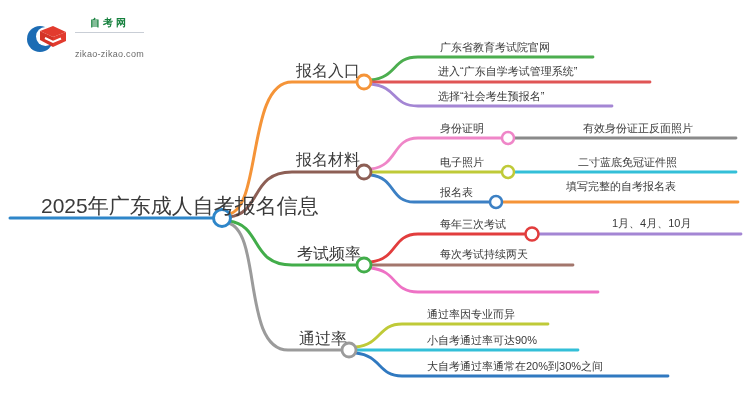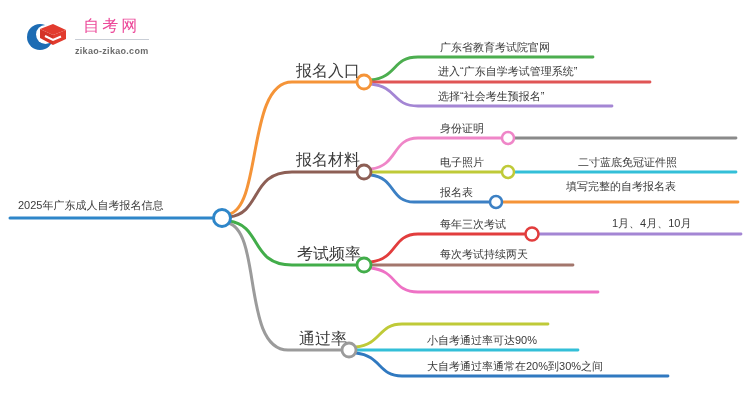--- a/index.html
+++ b/index.html
@@ -2,27 +2,27 @@
 <html><head>
 <meta charset="utf-8">
 <style>
   html,body{margin:0;padding:0;background:#ffffff;}
   .stage{
     position:relative;width:750px;height:410px;overflow:hidden;background:#fff;
     font-family:"Liberation Sans","DejaVu Sans",sans-serif;color:#3a3a3a;
   }
   .lines{position:absolute;left:0;top:0;width:750px;height:410px;}
   .node{position:absolute;white-space:nowrap;font-size:11px;line-height:18px;color:#3a3a3a;}
-  .node.root{font-size:11px;line-height:21px;}
+  .node.root{font-size:21px;line-height:21px;margin-left:23px;}
   .node.branch{font-size:16px;line-height:19px;}
   .logo{position:absolute;left:26px;top:16px;display:flex;align-items:center;gap:5px;}
   .logo-icon{width:44px;height:36px;display:block;}
   .logo-text{display:flex;flex-direction:column;align-items:center;}
-  .logo-title{font-size:16px;font-weight:normal;color:#ec4899;letter-spacing:3px;padding-bottom:2px;}
-  .logo-domain{font-size:9px;color:#6b6b6b;border-top:1px solid #c9ced6;padding-top:6px;letter-spacing:0.3px;font-weight:bold;}
+  .logo-title{font-size:10px;font-weight:bold;color:#15803d;letter-spacing:3px;padding-bottom:2px;}
+  .logo-domain{font-size:9px;color:#6b6b6b;border-top:1px solid #c9ced6;padding-top:16px;letter-spacing:0.3px;}
 </style>
 </head>
 <body>
 
 <div class="stage">
 
   <svg class="lines" viewBox="0 0 750 410">
     <g fill="none" stroke-linecap="round">
 
       <path d="M10 218 H213" stroke-width="3" stroke="#2e86c9"></path>
@@ -83,25 +83,27 @@
   <div class="node branch" style="left:296px;top:61px">报名入口</div>
   <div class="node branch" style="left:296px;top:150px">报名材料</div>
   <div class="node branch" style="left:297px;top:244px">考试频率</div>
   <div class="node branch" style="left:299px;top:329px">通过率</div>
 
   <div class="node" style="left:440px;top:38px">广东省教育考试院官网</div>
   <div class="node" style="left:438px;top:62px">进入“广东自学考试管理系统”</div>
   <div class="node" style="left:438px;top:87px">选择“社会考生预报名”</div>
 
   <div class="node" style="left:440px;top:119px">身份证明</div>
+  <div class="node" style="left:583px;top:119px">有效身份证正反面照片</div>
   <div class="node" style="left:440px;top:153px">电子照片</div>
   <div class="node" style="left:578px;top:153px">二寸蓝底免冠证件照</div>
   <div class="node" style="left:440px;top:183px">报名表</div>
   <div class="node" style="left:566px;top:177px">填写完整的自考报名表</div>
 
   <div class="node" style="left:440px;top:215px">每年三次考试</div>
   <div class="node" style="left:612px;top:214px">1月、4月、10月</div>
   <div class="node" style="left:440px;top:245px">每次考试持续两天</div>
 
+  <div class="node" style="left:427px;top:305px">通过率因专业而异</div>
   <div class="node" style="left:427px;top:331px">小自考通过率可达90%</div>
   <div class="node" style="left:427px;top:357px">大自考通过率通常在20%到30%之间</div>
 
 </div>
 
 </body></html>

